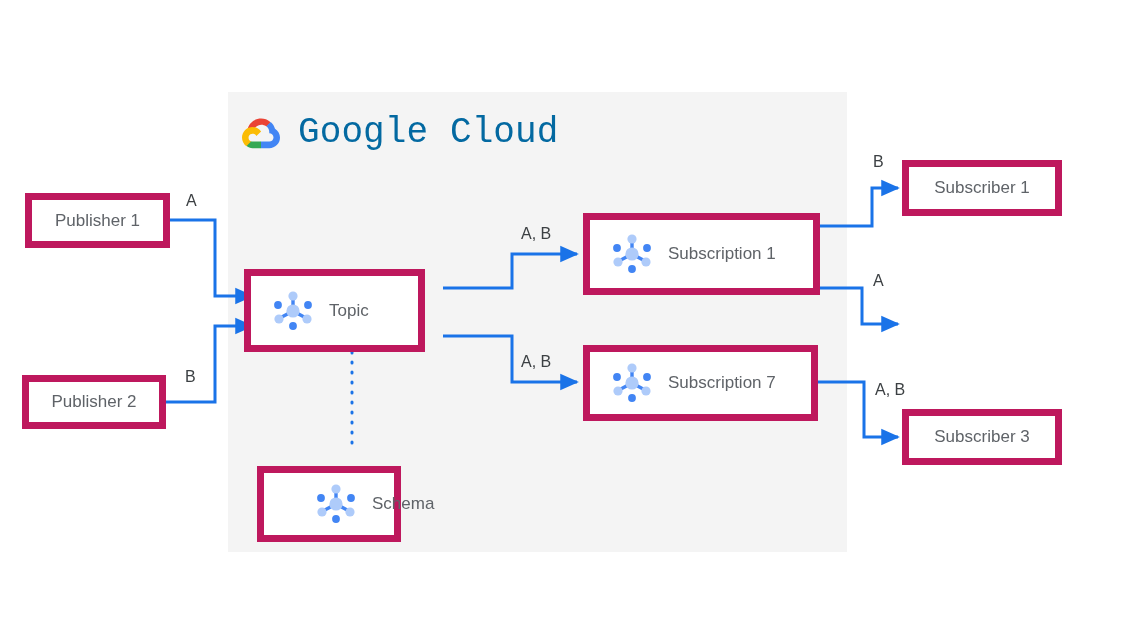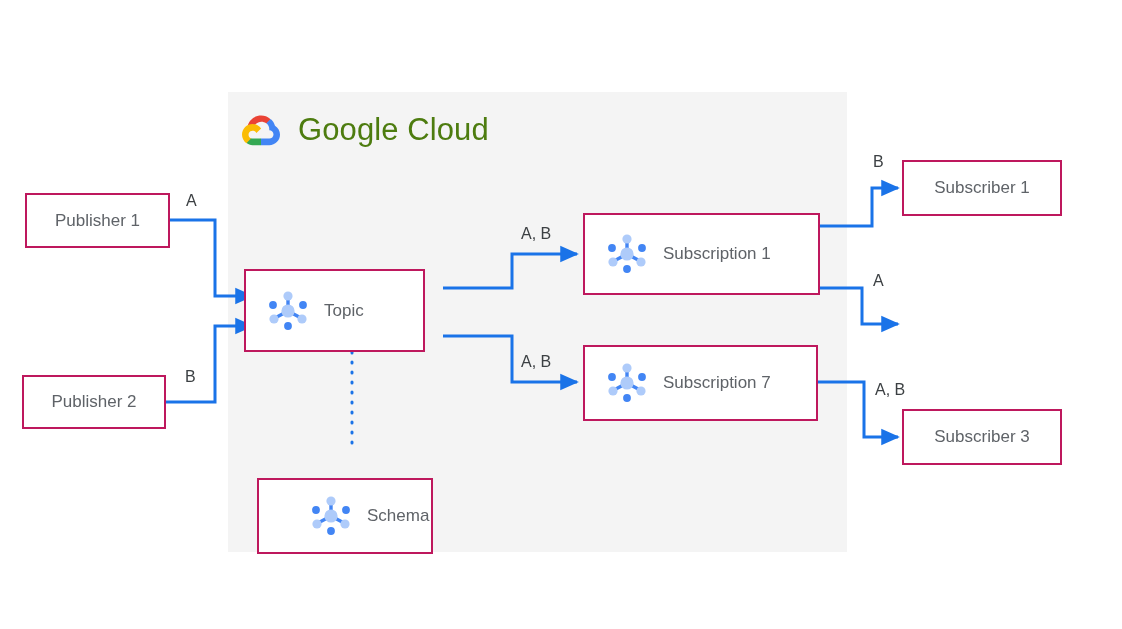--- a/index.html
+++ b/index.html
@@ -37,33 +37,34 @@
     display: flex;
     align-items: center;
     gap: 14px;
   }
   .cloud-logo-mark {
     width: 44px;
     height: 36px;
     display: block;
   }
   .cloud-logo-text {
-    font-size: 31px;
-    color: #4d7c0f;
+    font-size: 36px;
+    color: #0369a1;
     letter-spacing: 0.1px;
     white-space: nowrap;
+    font-family: Liberation Mono, monospace;
   }
   .cloud-logo-text .w1 { font-weight: 400; }
   .cloud-logo-text .w2 { font-weight: 300; }
 
   .node {
     position: absolute;
     box-sizing: border-box;
     background: #ffffff;
-    border: 2px solid #be185d;
+    border: 7px solid #be185d;
     display: flex;
     align-items: center;
     justify-content: center;
   }
   .node.with-icon {
     justify-content: flex-start;
     padding-left: 18px;
     gap: 12px;
   }
   .node-label {
@@ -142,21 +143,21 @@
       <circle cx="24" cy="9" r="4.6" fill="#aecbfa"></circle>
       <circle cx="38" cy="32" r="4.6" fill="#aecbfa"></circle>
       <circle cx="10" cy="32" r="4.6" fill="#aecbfa"></circle>
       <circle cx="9" cy="18" r="3.9" fill="#4285f4"></circle>
       <circle cx="39" cy="18" r="3.9" fill="#4285f4"></circle>
       <circle cx="24" cy="39" r="3.9" fill="#4285f4"></circle>
     </svg>
     <span class="node-label">Topic</span>
   </div>
 
-  <div class="node with-icon" style="left:257px; top:478px; width:176px; height:76px;padding-left:48px;">
+  <div class="node with-icon" style="left:257px; top:466px; width:144px; height:76px;padding-left:48px;">
     <svg class="node-icon" viewBox="0 0 48 48">
       <line x1="24" y1="24" x2="24" y2="11" stroke="#4285f4" stroke-width="3.4"></line>
       <line x1="24" y1="24" x2="37" y2="31" stroke="#4285f4" stroke-width="3.4"></line>
       <line x1="24" y1="24" x2="11" y2="31" stroke="#4285f4" stroke-width="3.4"></line>
       <circle cx="24" cy="24" r="6.6" fill="#aecbfa"></circle>
       <circle cx="24" cy="9" r="4.6" fill="#aecbfa"></circle>
       <circle cx="38" cy="32" r="4.6" fill="#aecbfa"></circle>
       <circle cx="10" cy="32" r="4.6" fill="#aecbfa"></circle>
       <circle cx="9" cy="18" r="3.9" fill="#4285f4"></circle>
       <circle cx="39" cy="18" r="3.9" fill="#4285f4"></circle>

